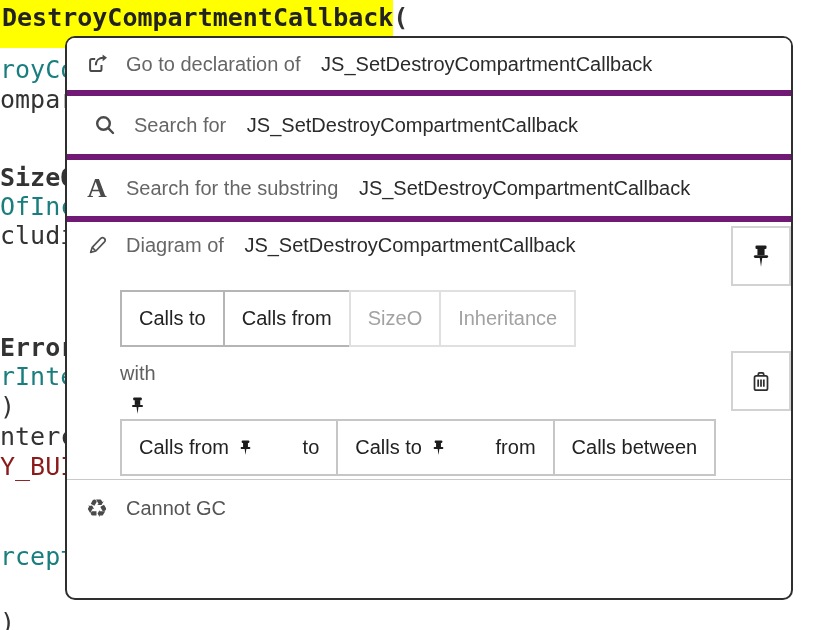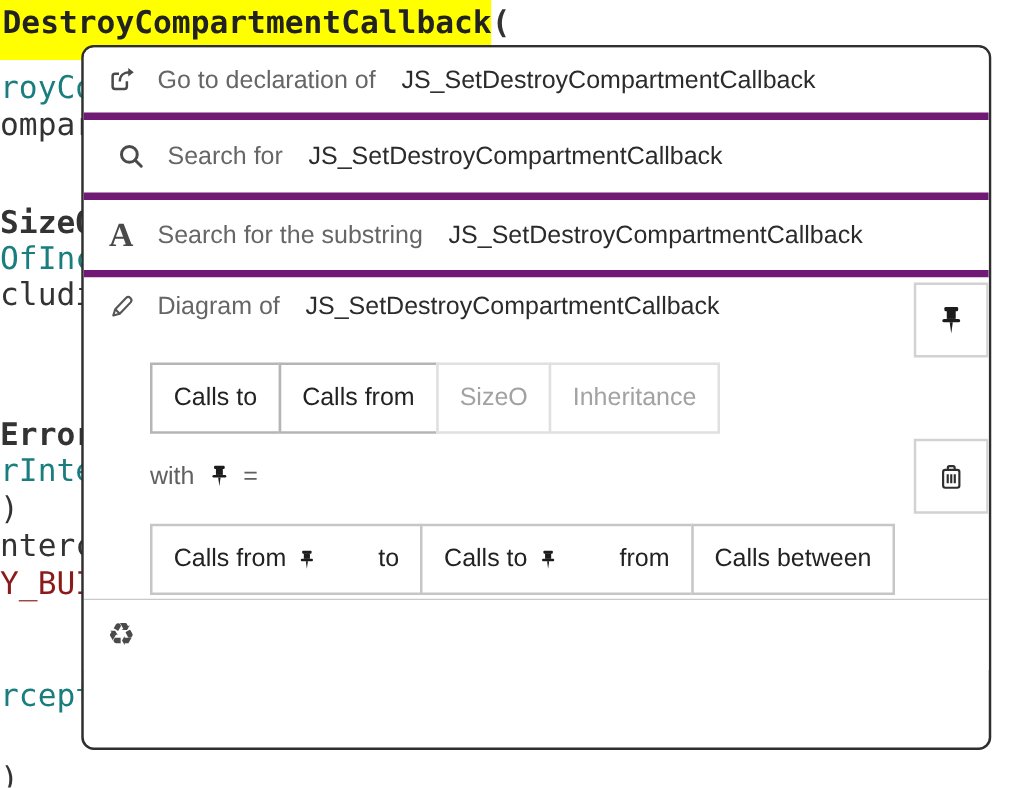--- a/index.html
+++ b/index.html
@@ -42,21 +42,21 @@
   .trash-pos{top:129px;}
   .grp{position:absolute;left:53px;display:flex;}
   .grp1{top:68px;}
   .grp2{top:197px;}
   .btn{box-sizing:border-box;height:57px;padding:0 17px;display:flex;align-items:center;gap:9px;
     background:#fff;border:2px solid #b5b5b5;font-size:20px;color:#222;margin-left:-2px;cursor:pointer;white-space:pre;}
   .btn:first-child{margin-left:0;}
   .grp2 .btn{border-color:#c6c6c6;}
   .btn.disabled{border-color:#e0e0e0;color:#a2a2a2;cursor:default;}
   .with-row{position:absolute;top:140px;left:53px;height:38px;display:flex;align-items:center;gap:11px;
-    font-size:20px;color:#606060;}
+    font-size:20px;color:#606060;flex-direction:column;}
 
   svg{display:block;}
 </style>
 </head>
 <body>
 
 <div class="code-layer">
   <div class="code-line topline"><span class="hl">DestroyCompartmentCallback</span><span class="hl-suffix">(</span></div>
 
 <div class="code-line c-teal" style="top: 55px;">royCo</div>
@@ -189,15 +189,16 @@
         <span>from</span>
       </div>
       <div class="btn">
         <span>Calls between</span>
       </div>
     </div>
   </div>
 
   <div class="mi h-gc">
     <span class="ic" style="font-size:25px;color:#4a4a4a;line-height:1;">♻</span>
+    <span class="lone">Cannot GC</span>
   </div>
 
 </div>
 
 </body></html>

